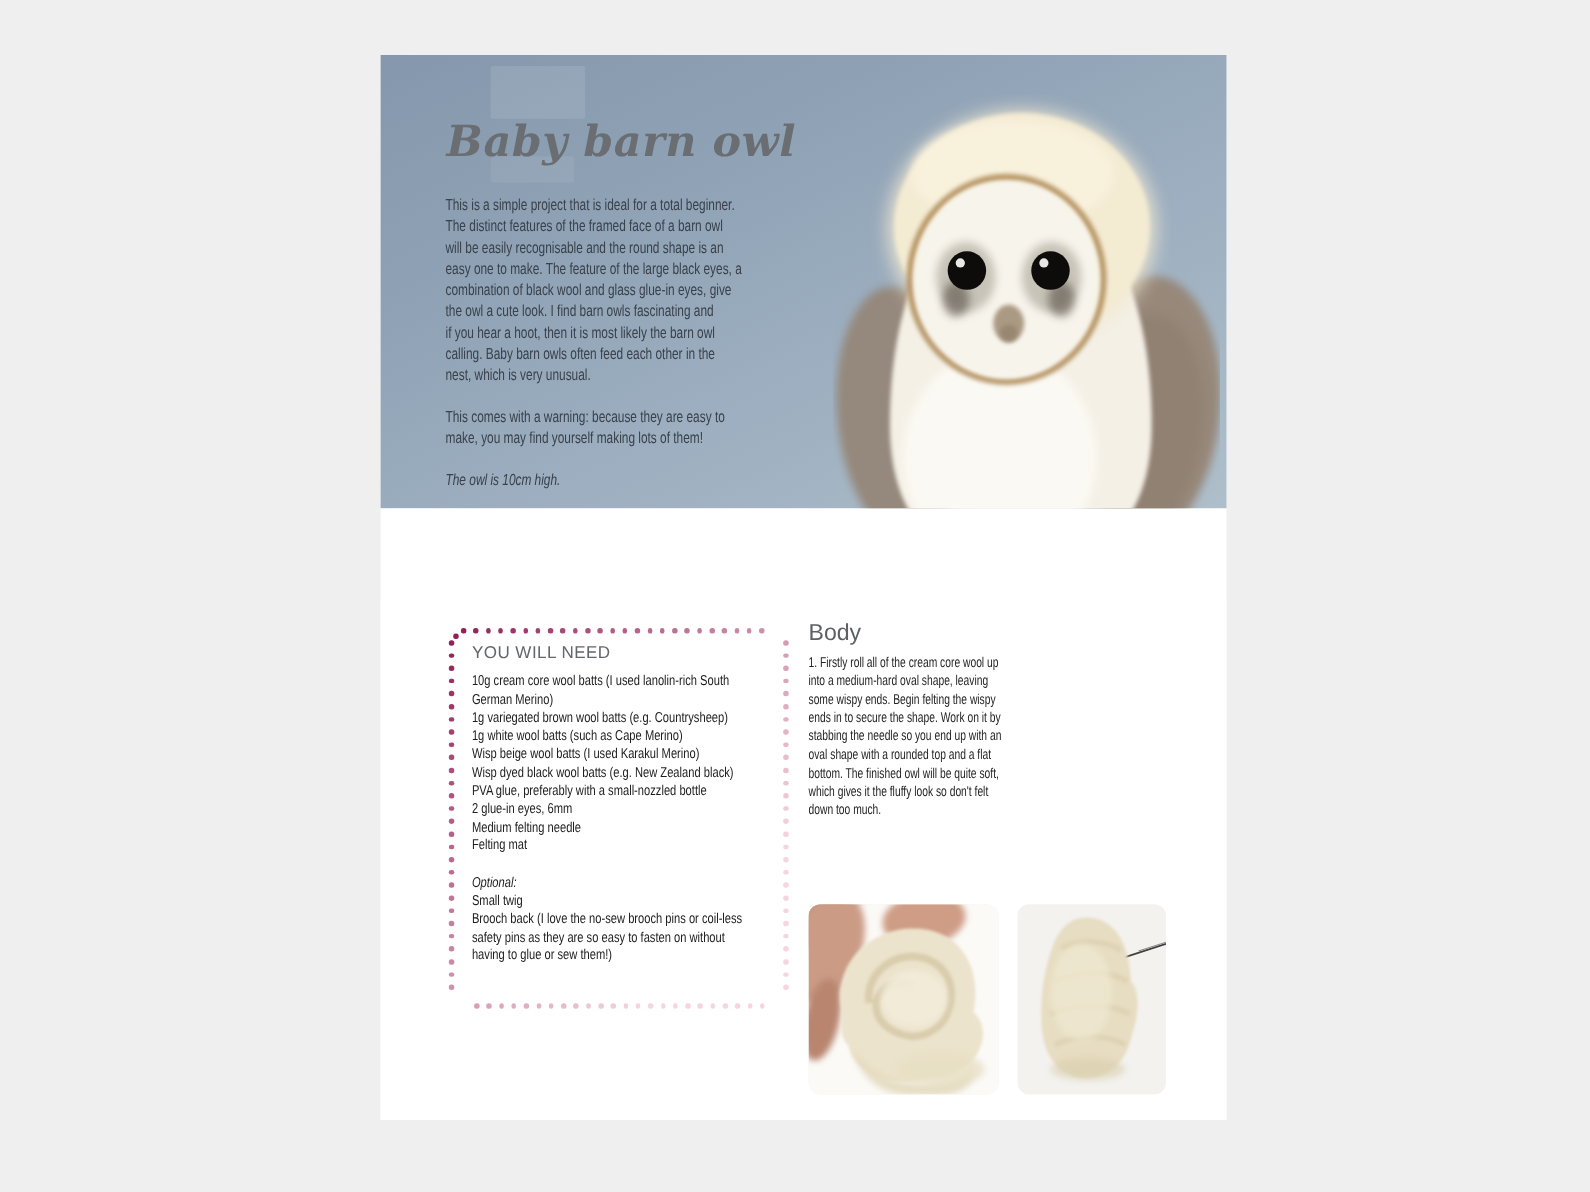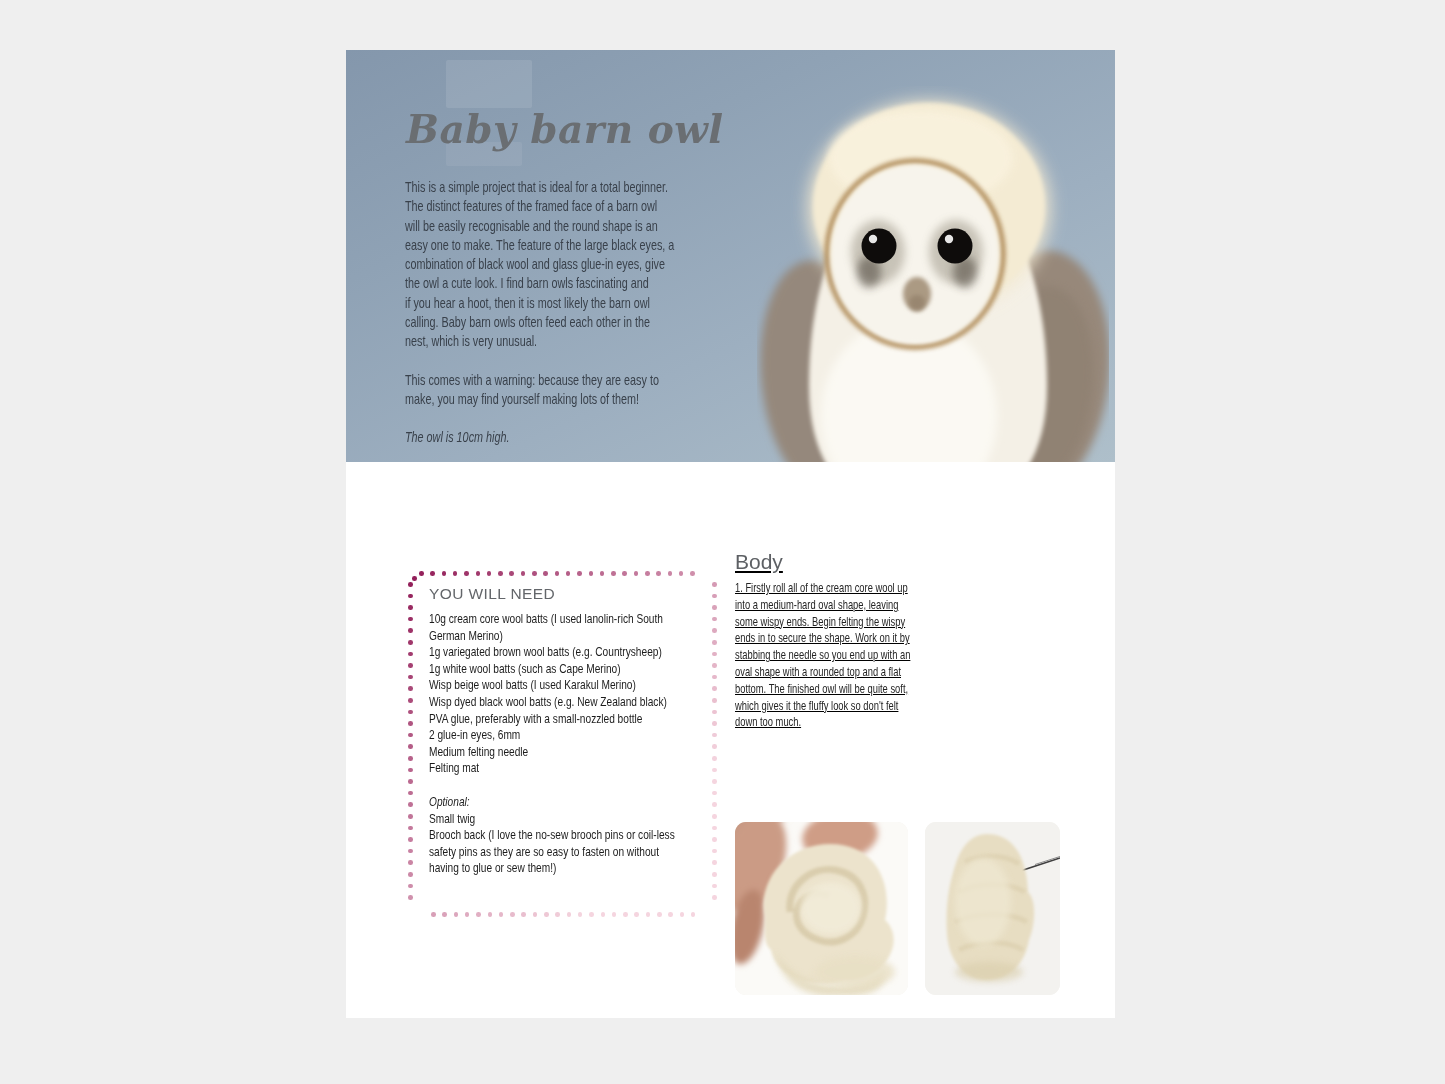--- a/index.html
+++ b/index.html
@@ -67,21 +67,21 @@
     width: 345px;
     transform: scaleX(0.78); transform-origin: 0 0;
   }
   .materials-body li, .materials-body .opt-item, .opt-label {
     white-space: pre-line;
     font-size: 13px; line-height: 16.6px;
     color: #1c1c1c; list-style: none;
   }
   .opt-label { font-style: italic; margin-top: 17px; }
 
-  .body-col { position: absolute; left: 389px; top: 4px; width: 300px; text-decoration: underline; }
+  .body-col { position: absolute; left: 389px; top: 18px; width: 300px; }
   .body-heading {
     font-size: 21px; font-weight: 400; color: #5d6064;
     margin-bottom: 6px;
   }
   .body-step {
     white-space: pre-line;
     width: 285px;
     transform: scaleX(0.72); transform-origin: 0 0;
     font-size: 13px; line-height: 16.8px; color: #242424;
   }

